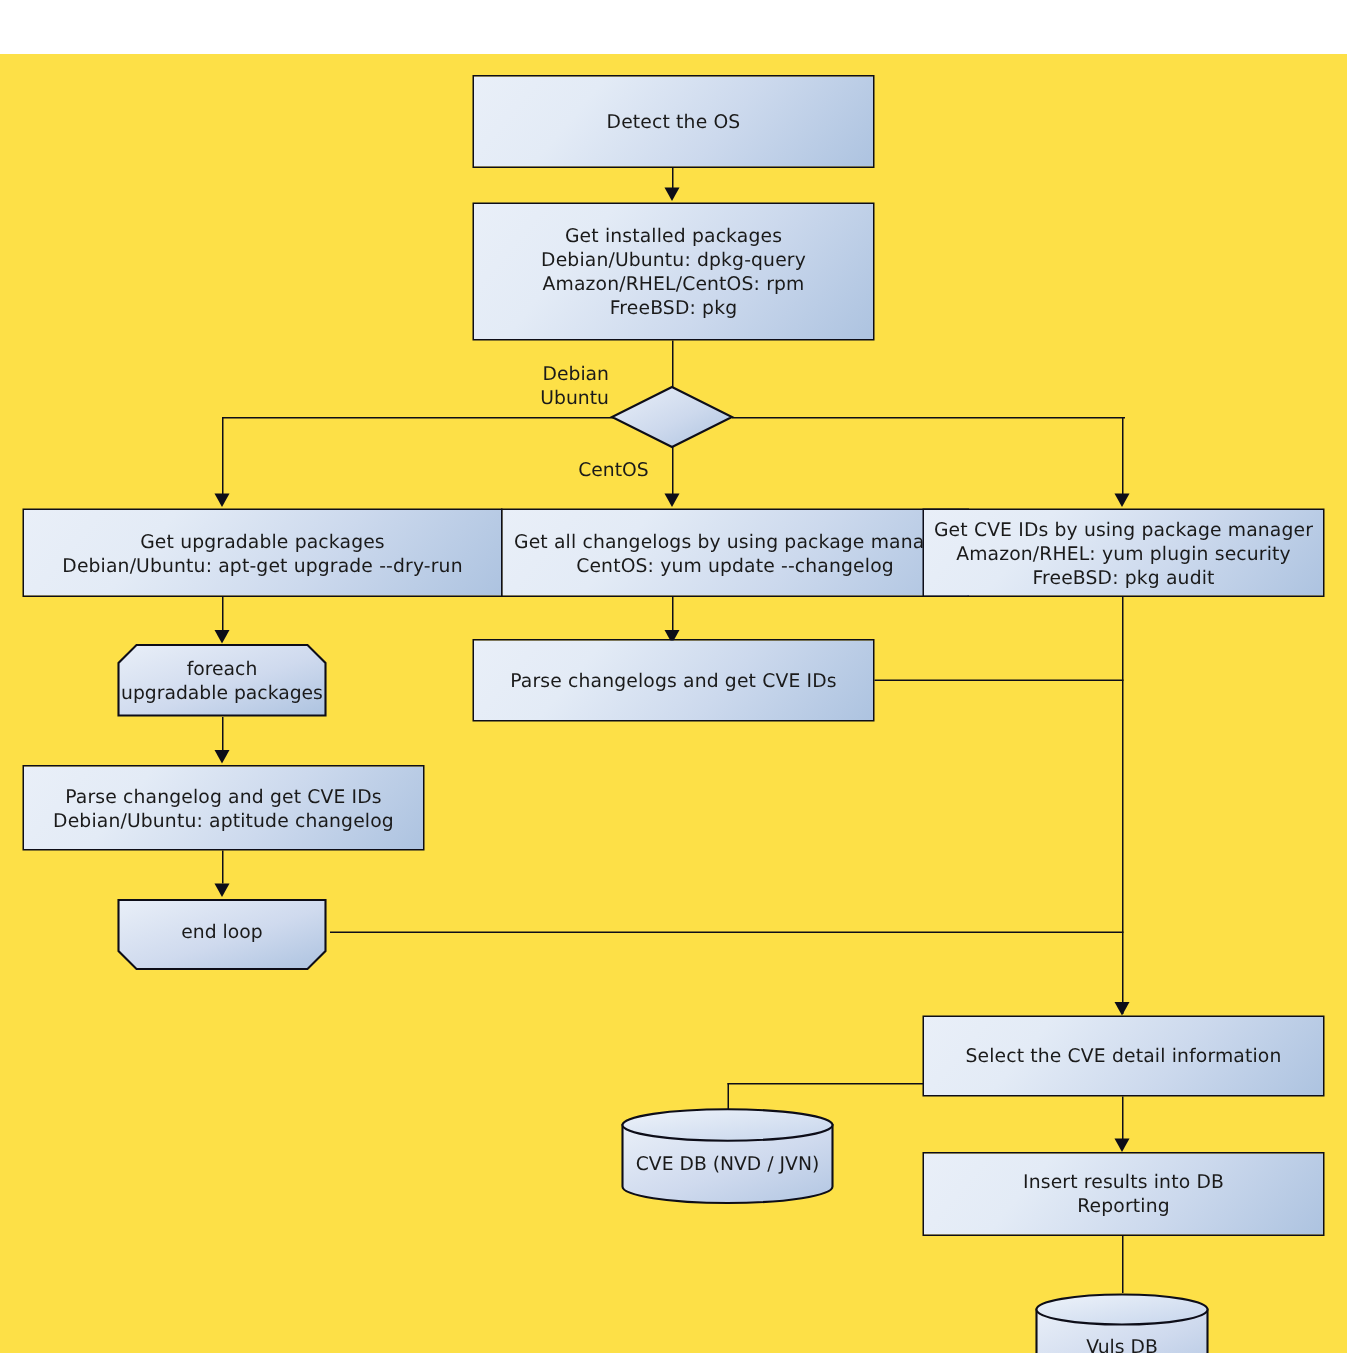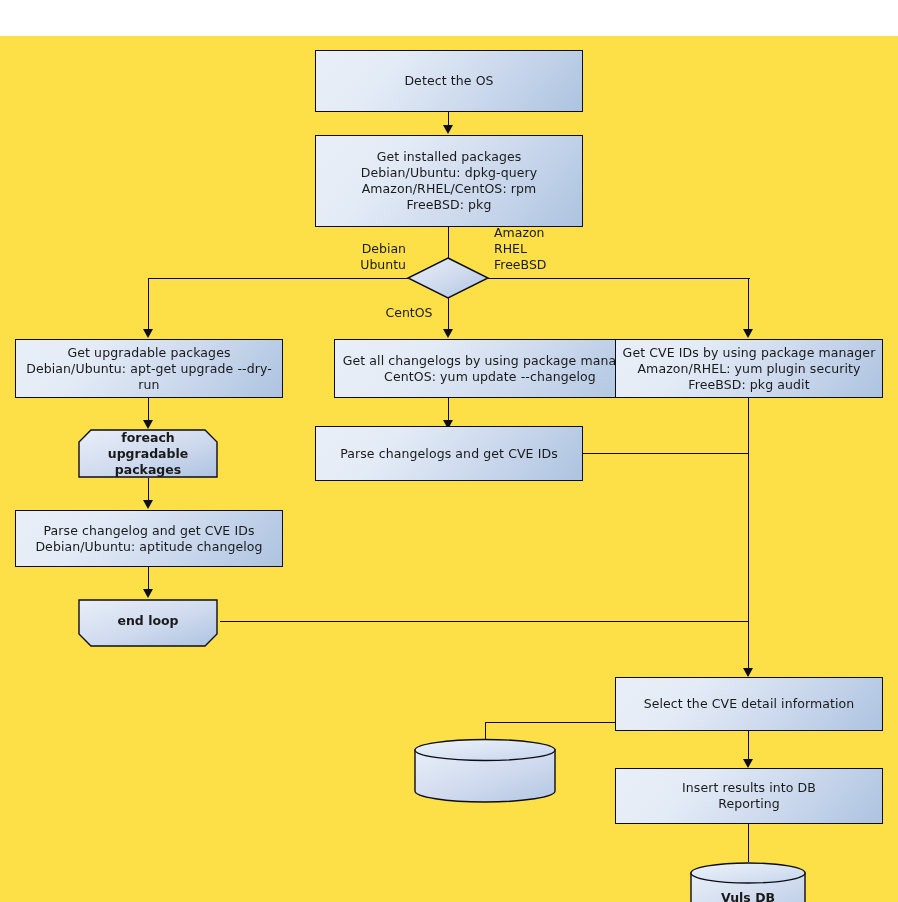--- a/index.html
+++ b/index.html
@@ -48,21 +48,20 @@
     position: absolute;
     display: flex;
     align-items: center;
     justify-content: center;
     text-align: center;
     font-size: 12.5px;
     line-height: 16px;
     color: #1a1a1a;
     white-space: pre-line;
     pointer-events: none;
-    font-weight: bold;
   }
   .edge-label {
     position: absolute;
     font-size: 12.5px;
     line-height: 16px;
     color: #1a1a1a;
     text-align: center;
     white-space: pre-line;
   }
   .conn {
@@ -146,26 +145,23 @@
         <stop offset="0%" stop-color="#e9eff8"></stop>
         <stop offset="55%" stop-color="#cdd9ed"></stop>
         <stop offset="100%" stop-color="#adc3e0"></stop>
       </linearGradient>
     </defs>
     <polygon points="42,2 82,22 42,42 2,22" fill="url(#gradDiamond)" stroke="#0d0d18" stroke-width="1.4"></polygon>
   </svg>
 
   <div class="edge-label" style="left:340px; top:205px; width:66px; text-align:right;">Debian
 Ubuntu</div>
-  <div class="edge-label" style="left:494px; top:189px; width:72px; text-align:left;">Amazon
-RHEL
-FreeBSD</div>
   <div class="edge-label" style="left:378px; top:269px; width:62px; text-align:center;">CentOS</div>
 
-  <div class="node box" style="left:15px; top:303px; width:268px; height:59px;">
+  <div class="node box" style="left:15px; top:303px; width:320px; height:59px;">
     <span class="label">Get upgradable packages
 Debian/Ubuntu: apt-get upgrade --dry-run</span>
   </div>
 
   <div class="node box" style="left:334px; top:303px; width:312px; height:59px;">
     <span class="label">Get all changelogs by using package manager
 CentOS: yum update --changelog</span>
   </div>
 
   <div class="node box" style="left:615px; top:303px; width:268px; height:59px;">
@@ -225,20 +221,21 @@
         <stop offset="100%" stop-color="#b2c6e2"></stop>
       </linearGradient>
       <linearGradient id="gradCap1" x1="0" y1="0" x2="1" y2="1">
         <stop offset="0%" stop-color="#eef3fa"></stop>
         <stop offset="100%" stop-color="#c6d5ec"></stop>
       </linearGradient>
     </defs>
     <path d="M1,11 L1,52 A70,11 0 0 0 141,52 L141,11 Z" fill="url(#gradCyl1)" stroke="#0d0d18" stroke-width="1.4"></path>
     <ellipse cx="71" cy="11" rx="70" ry="10.5" fill="url(#gradCap1)" stroke="#0d0d18" stroke-width="1.4"></ellipse>
   </svg>
+  <div class="shape-label" style="left:414px; top:708px; width:142px; height:63px;">CVE DB (NVD / JVN)</div>
 
   <svg class="shape-svg" width="116" height="62" style="left:690px; top:826px;">
     <defs>
       <linearGradient id="gradCyl2" x1="0" y1="0" x2="1" y2="1">
         <stop offset="0%" stop-color="#e9eff8"></stop>
         <stop offset="55%" stop-color="#cfdaee"></stop>
         <stop offset="100%" stop-color="#b2c6e2"></stop>
       </linearGradient>
       <linearGradient id="gradCap2" x1="0" y1="0" x2="1" y2="1">
         <stop offset="0%" stop-color="#eef3fa"></stop>

